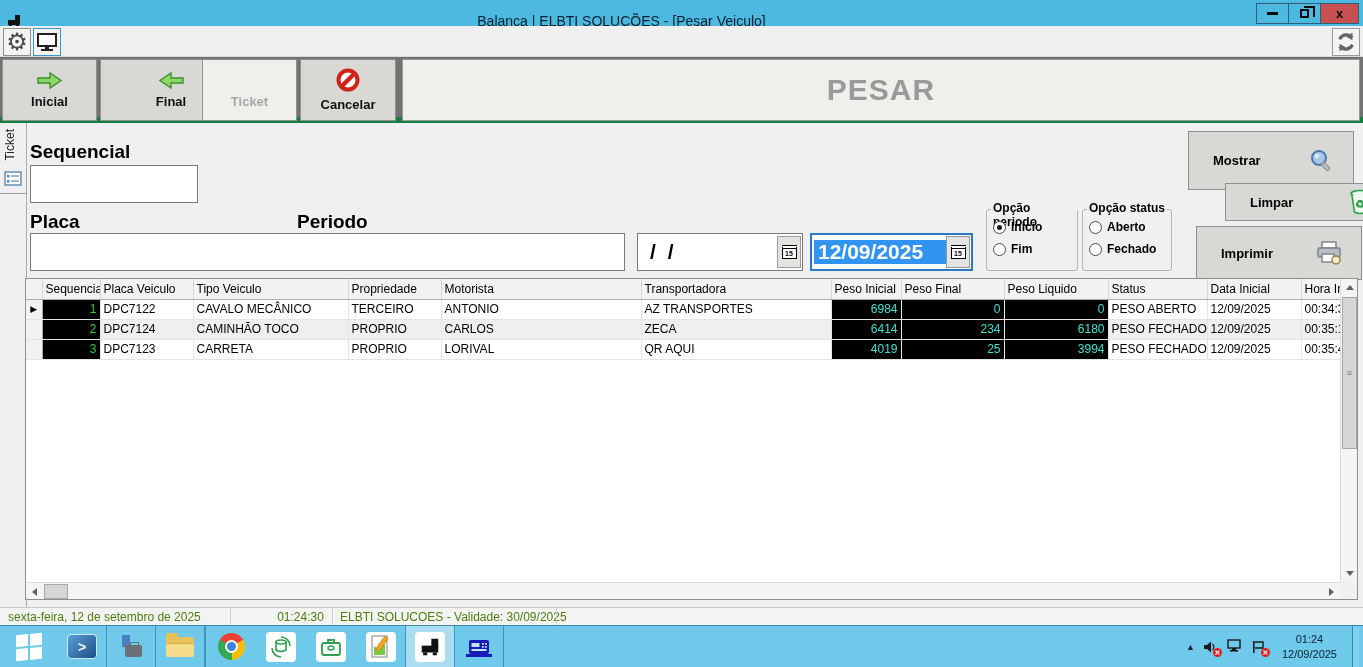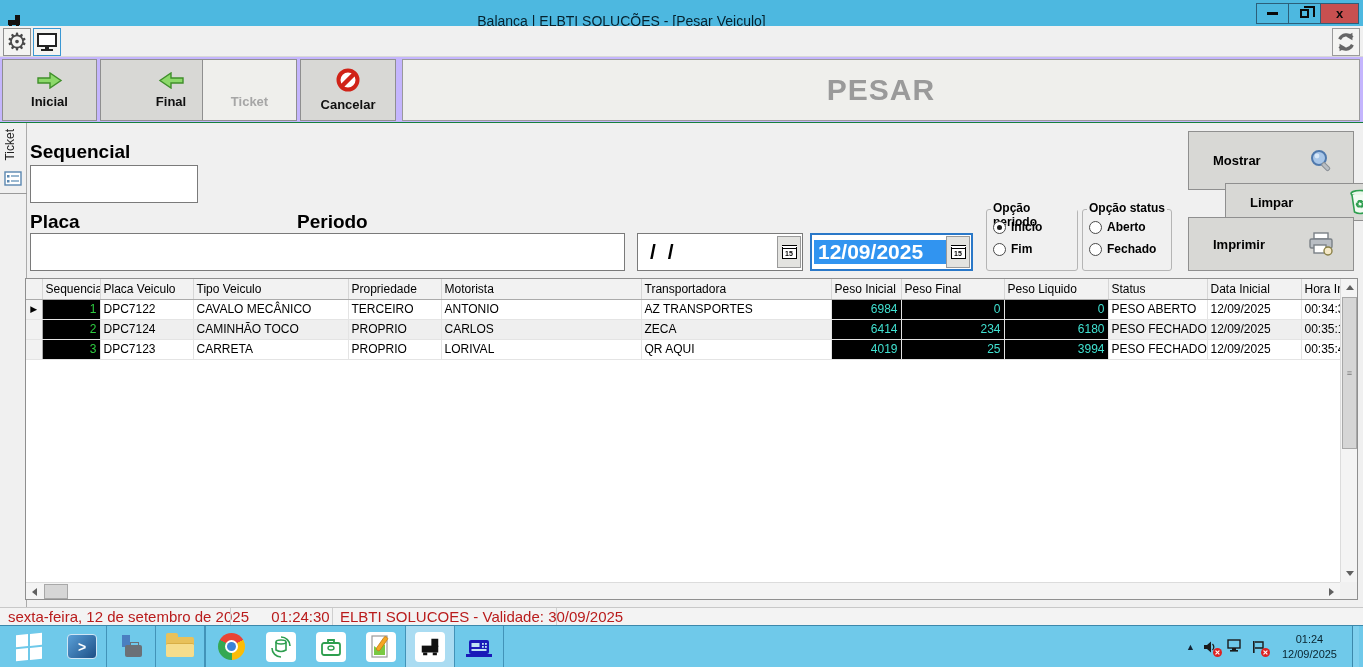--- a/index.html
+++ b/index.html
@@ -21,21 +21,21 @@
 
   
   .toolstrip { position:absolute; left:0; top:26px; width:1363px; height:31px; background:#f0f0f0; border-bottom:1px solid #d8d8d8; }
   .tool-btn { position:absolute; top:2px; width:28px; height:28px; background:#f4f4f2; border:1px solid #8f8f8f; display:flex; align-items:center; justify-content:center; }
   .tool-btn.gear { left:3px; }
   .tool-btn.monitor { left:33px; border:1px solid #3a97d3; }
   .tool-btn.refresh { left:auto; right:3px; border:1px solid #9a9a9a; }
   .gear-glyph { font-size:24px; color:#4a4a4a; line-height:1; }
 
   
-  .actionbar { position:absolute; left:0; top:57px; width:1363px; height:66px; background:#c4b5fd; border-bottom:1px solid #15803d; }
+  .actionbar { position:absolute; left:0; top:57px; width:1363px; height:66px; background:#737373; border-bottom:6px solid #15803d; }
   .act-btn { position:absolute; top:2px; height:62px; background:#d8d8d5; border:1px solid #8f8f8f; display:flex; flex-direction:column; align-items:center; justify-content:center; gap:5px; cursor:default; }
   .act-btn .lbl { font-size:13px; font-weight:bold; color:#101010; }
   .act-btn.disabled { background:#efefec; }
   .act-btn.disabled .lbl { color:#a6a6a6; font-weight:bold; }
   .btn-inicial { left:2px;  width:95px; }
   .btn-final   { left:100px; width:104px;padding-left:38px; }
   .btn-ticket  { left:202px; width:95px; }
   .btn-cancel  { left:300px; width:96px; }
   .pesar-panel { position:absolute; left:402px; top:2px; right:3px; height:62px; background:#efefec; border:1px solid #9a9a9a; display:flex; align-items:center; justify-content:center; }
   .pesar-panel .big { font-size:30px; font-weight:bold; color:#9a9a9a; letter-spacing:1px; }
@@ -73,21 +73,21 @@
   .radio-row { position:absolute; left:6px; display:flex; align-items:center; gap:5px; font-size:12px; font-weight:bold; }
   .radio-row.r1 { top:10px; } .radio-row.r2 { top:32px; }
   .radio { width:13px; height:13px; border:1px solid #4a4a4a; border-radius:50%; background:#fff; position:relative; }
   .radio.checked:after { content:""; position:absolute; left:3px; top:3px; width:5px; height:5px; border-radius:50%; background:#1a1a1a; }
 
   
   .sidebtn { position:absolute; left:1188px; width:166px; background:#d8d8d5; border:1px solid #8f8f8f; display:flex; align-items:center; justify-content:space-between; padding:0 18px 0 24px; cursor:default; }
   .sidebtn .lbl { font-size:13px; font-weight:bold; }
   .sb-mostrar { top:8px; height:59px; }
   .sb-limpar { top:60px; height:38px;margin-left:37px; }
-  .sb-imprimir { top:94px; height:54px; }
+  .sb-imprimir { top:103px; height:54px;margin-left:8px; }
 
   
   .grid { position:absolute; left:25px; top:155px; width:1333px; height:322px; background:#fff; border:1px solid #8f8f8f; }
   .gtable { border-collapse:collapse; table-layout:fixed; width:1314px; font-size:12px; }
   .gtable th { height:20px; background:#f2f2f2; border-right:1px solid #d6d6d6; border-bottom:1px solid #ababab; text-align:left; font-weight:normal; padding:0 3px; white-space:nowrap; overflow:hidden; }
   .gtable td { height:20px; border-right:1px solid #e4e4e4; border-bottom:1px solid #e4e4e4; padding:0 3px; white-space:nowrap; overflow:hidden; }
   .gtable tr.alt td { background:#efefef; }
   td.selcell { text-align:center; padding:0; font-size:9px; background:#f2f2f2 !important; border-right:1px solid #ababab; }
   td.blackgreen { background:#000 !important; color:#2ecc40; text-align:right; }
   td.blackcyan { background:#000 !important; color:#40e0d0; text-align:right; }
@@ -99,21 +99,21 @@
   .tri { width:0; height:0; }
   .tri.up { border-left:4px solid transparent; border-right:4px solid transparent; border-bottom:5px solid #606060; }
   .tri.down { border-left:4px solid transparent; border-right:4px solid transparent; border-top:5px solid #606060; }
   .tri.left { border-top:4px solid transparent; border-bottom:4px solid transparent; border-right:5px solid #606060; }
   .tri.right { border-top:4px solid transparent; border-bottom:4px solid transparent; border-left:5px solid #606060; }
   .vthumb { position:absolute; left:1px; top:18px; width:15px; height:152px; background:#d6d6d6; border:1px solid #a8a8a8; display:flex; align-items:center; justify-content:center; color:#7a7a7a; font-size:9px; letter-spacing:0; }
   .hthumb { position:absolute; top:1px; left:18px; height:15px; width:24px; background:#d6d6d6; border:1px solid #a8a8a8; }
   .corner { position:absolute; right:0; bottom:0; width:17px; height:17px; background:#f0f0f0; }
 
   
-  .statusbar { position:absolute; left:0; top:607px; width:1363px; height:18px; background:#f3f3f3; border-top:1px solid #c8c8c8; font-size:15px; color:#b91c1c;text-decoration:underline; }
+  .statusbar { position:absolute; left:0; top:607px; width:1363px; height:18px; background:#f3f3f3; border-top:1px solid #c8c8c8; font-size:12px; color:#4d7c0f;text-decoration:underline; }
   .statusbar .sect { position:absolute; top:1px; height:16px; line-height:16px; }
   .st-date { left:8px; }
   .st-time { left:254px; width:93px; text-align:center; }
   .st-lic { left:340px; }
   .st-div { position:absolute; top:0; width:1px; height:18px; background:#cfcfcf; }
 
   
   .taskbar { position:absolute; left:0; top:625px; width:1363px; height:42px; background:#6fc9ea; border-top:1px solid #3c88ab; display:flex; align-items:stretch; }
   .tb-item { width:50px; display:flex; align-items:center; justify-content:center; }
   .tb-item.boxed { border-left:1px solid #4293b8; border-right:1px solid #4293b8; margin-left:-1px; }

